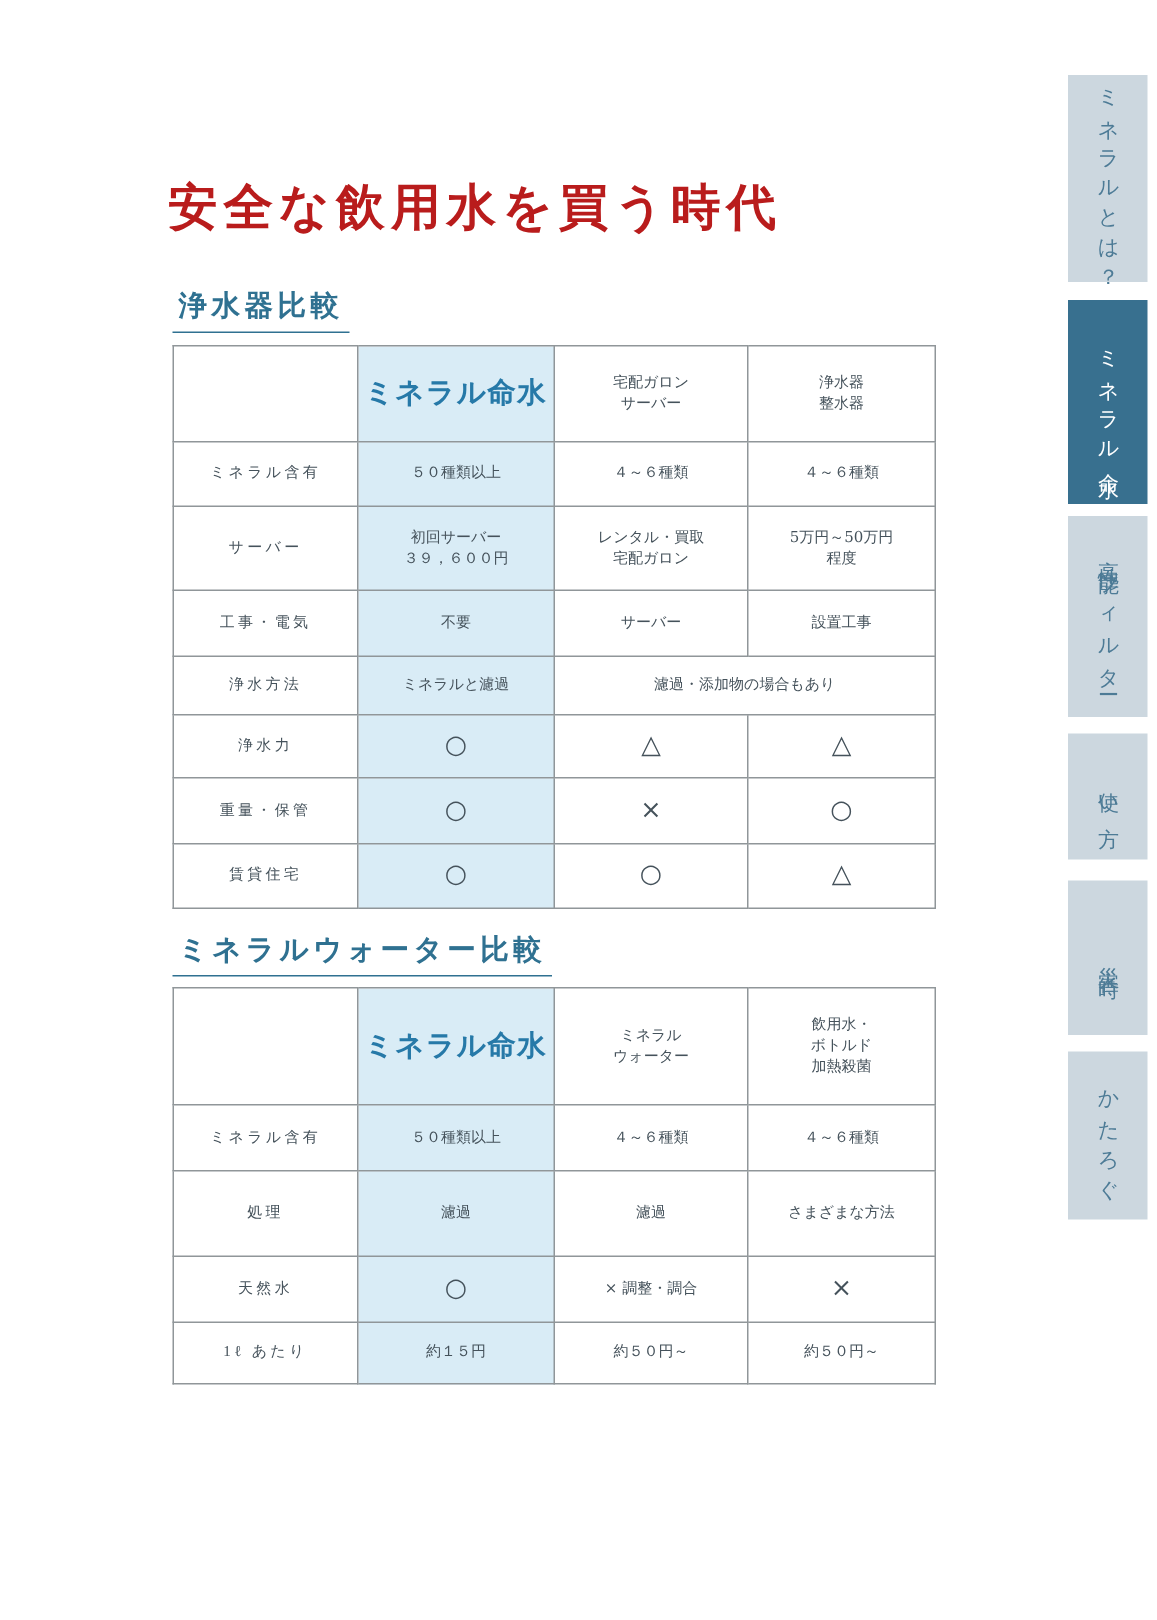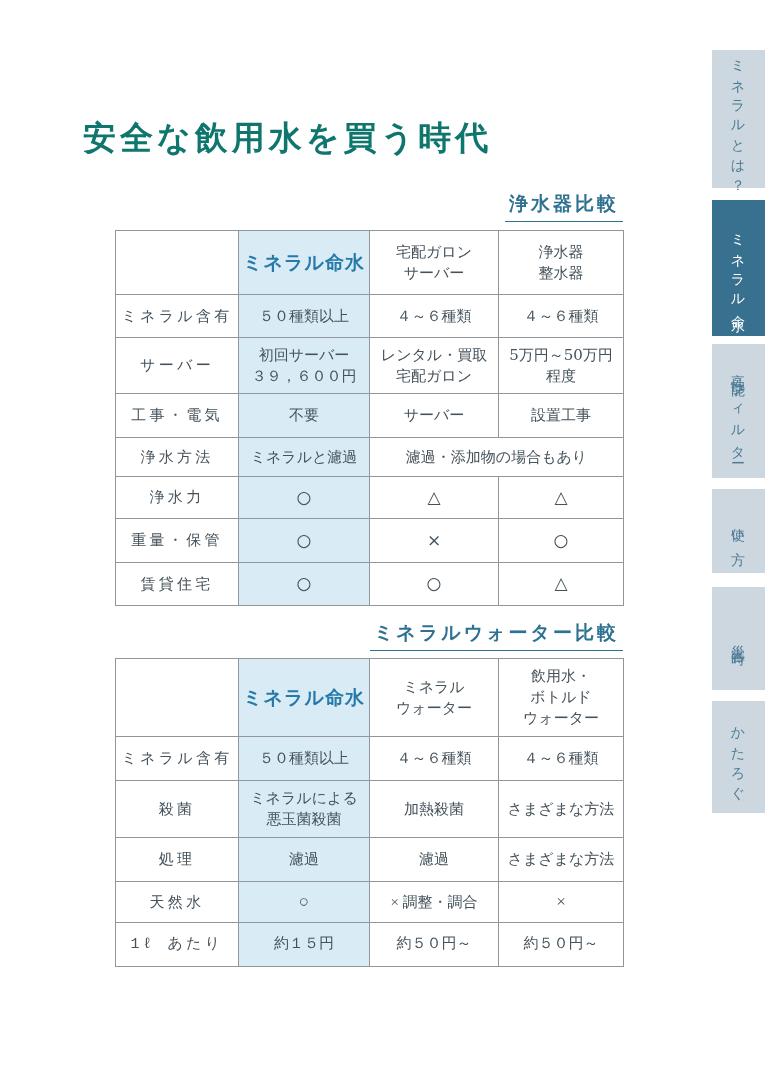--- a/index.html
+++ b/index.html
@@ -3,42 +3,42 @@
 <meta charset="utf-8">
 <style>
   html,body{margin:0;padding:0;}
   body{
     width:771px;height:1080px;position:relative;background:#ffffff;
     font-family:"DejaVu Serif","Liberation Serif",serif;
     color:#45525b;overflow:hidden;
   }
   
   .page-title{
-    position:absolute;left:83px;top:116px;margin:0;
-    font-size:33px;font-weight:bold;letter-spacing:4px;color:#0f766e;
+    position:absolute;left:112px;top:116px;margin:0;
+    font-size:33px;font-weight:bold;letter-spacing:4px;color:#b91c1c;
   }
   .section-heading{
-    position:absolute;left:115px;width:508px;text-align:right;margin:0;
+    position:absolute;left:115px;width:508px;text-align:left;margin:0;
     font-size:19px;font-weight:bold;letter-spacing:3px;color:#2f7191;
   }
   .section-heading span{
     display:inline-block;border-bottom:1.5px solid #2f7191;padding:0 4px 4px 4px;
   }
   #heading1{top:191px;}
   #heading2{top:620px;font-family:Liberation Mono, monospace;}
   
   table.cmp{
     position:absolute;left:115px;border-collapse:collapse;table-layout:fixed;
     width:508px;background:#ffffff;
   }
   #table1{top:230px;}
   #table2{top:658px;}
   .cmp td,.cmp th{
     border:1px solid #909699;text-align:center;vertical-align:middle;
-    font-size:15px;font-weight:normal;color:#45525b;
+    font-size:10px;font-weight:normal;color:#45525b;
     white-space:pre-line;line-height:1.4;padding:2px 2px;
   }
   .cmp .rowlabel{letter-spacing:0.22em;}
   .cmp .hl{background:#d9ecf6;}
   .cmp .brand{
     color:#2679a8;font-weight:bold;font-size:19px;letter-spacing:1px;
   }
   .cmp .sym{font-size:17px;}
   
   #table1 tr:nth-child(1) th{height:59px;}
@@ -156,34 +156,27 @@
       <col style="width:125px">
     </colgroup>
   <tbody>
       <tr>
     <th></th>
     <th class="hl brand">ミネラル命水</th>
     <th>ミネラル
 ウォーター</th>
     <th>飲用水・
 ボトルド
-ウォーター</th>
+加熱殺菌</th>
   </tr>
   <tr>
     <td class="rowlabel">ミネラル含有</td>
     <td class="hl">５０種類以上</td>
     <td>４～６種類</td>
     <td>４～６種類</td>
-  </tr>
-  <tr>
-    <td class="rowlabel">殺菌</td>
-    <td class="hl">ミネラルによる
-悪玉菌殺菌</td>
-    <td>加熱殺菌</td>
-    <td>さまざまな方法</td>
   </tr>
   <tr>
     <td class="rowlabel">処理</td>
     <td class="hl">濾過</td>
     <td>濾過</td>
     <td>さまざまな方法</td>
   </tr>
   <tr>
     <td class="rowlabel">天然水</td>
     <td class="hl sym">○</td>

